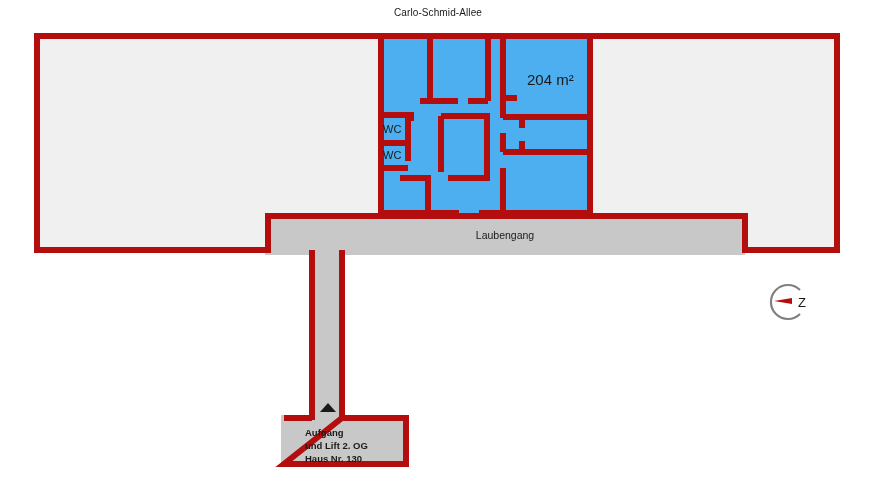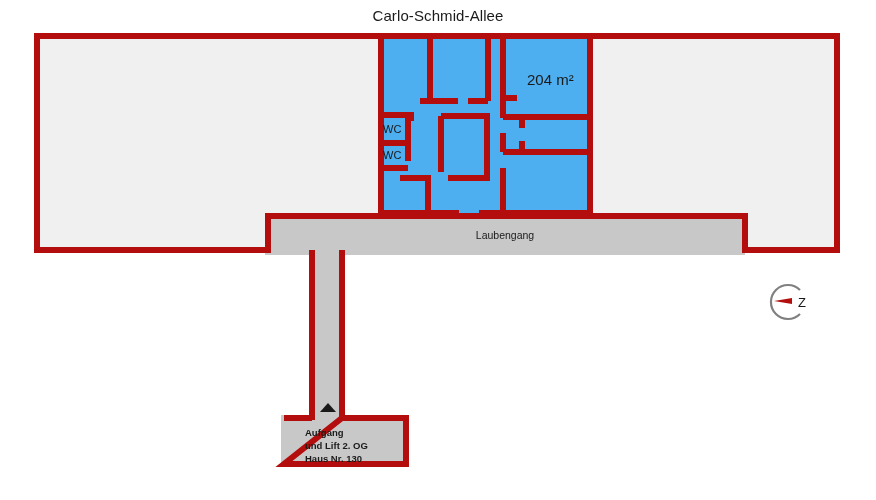--- a/index.html
+++ b/index.html
@@ -19,21 +19,21 @@
     left: 0; top: 0;
     width: 876px;
     height: 500px;
   }
   .street-title {
     position: absolute;
     left: 0;
     top: 7px;
     width: 876px;
     text-align: center;
-    font-size: 15px;
+    font-size: 10px;
     color: #1a1a1a;
     font-family: "Liberation Sans", sans-serif;
     letter-spacing: 0.1px;
   }
   svg.plan-svg {
     position: absolute;
     left: 0; top: 0;
     width: 876px;
     height: 500px;
     display: block;

